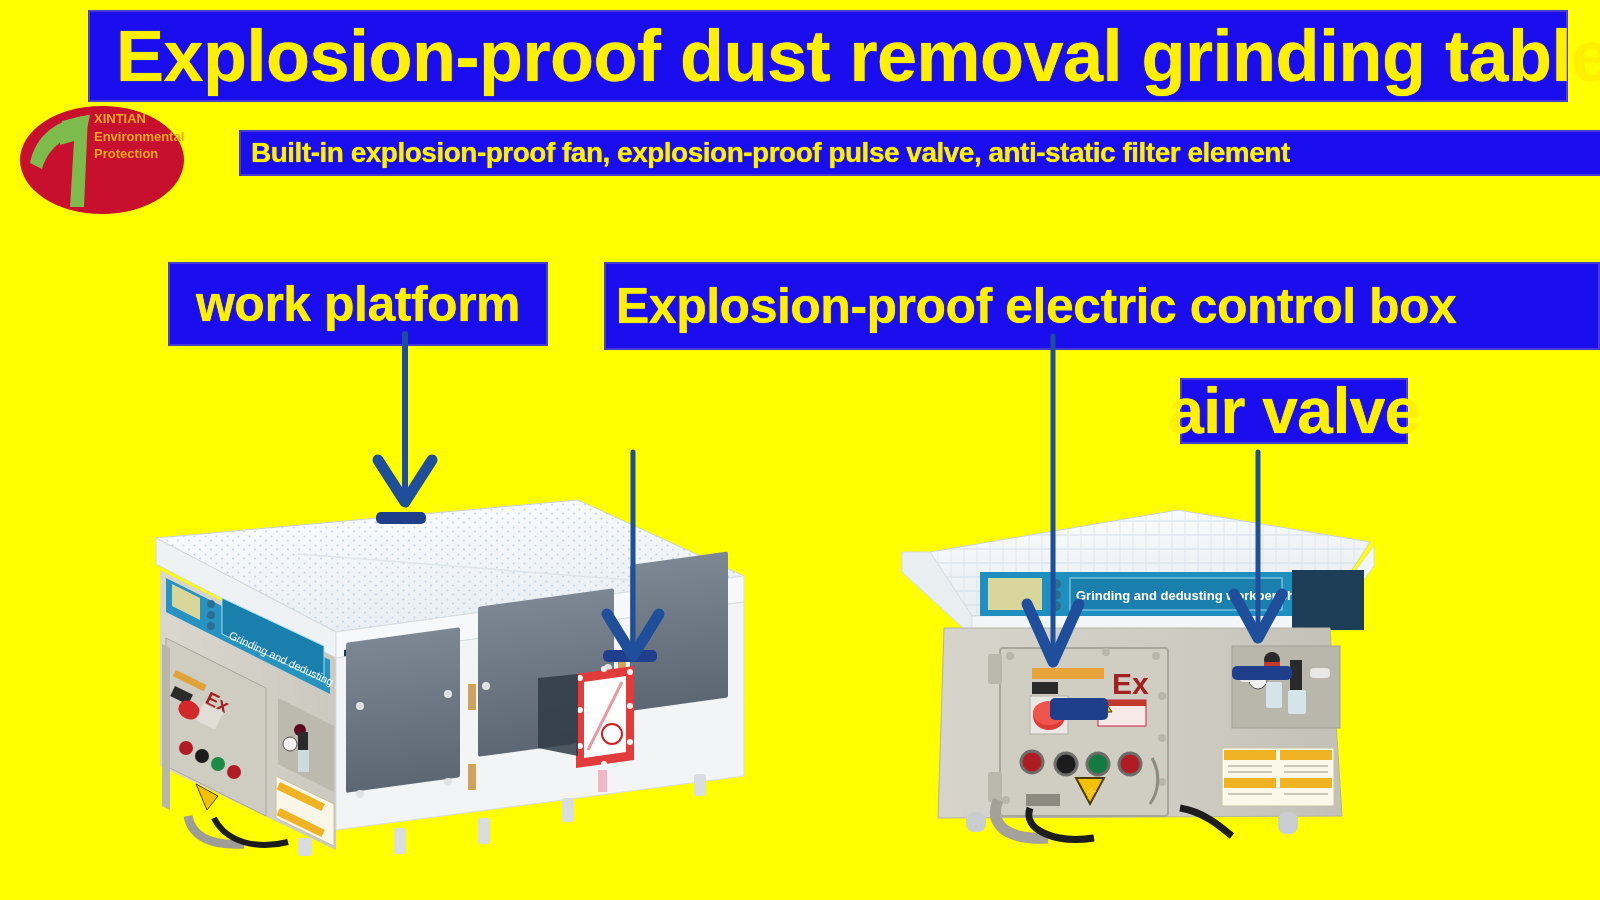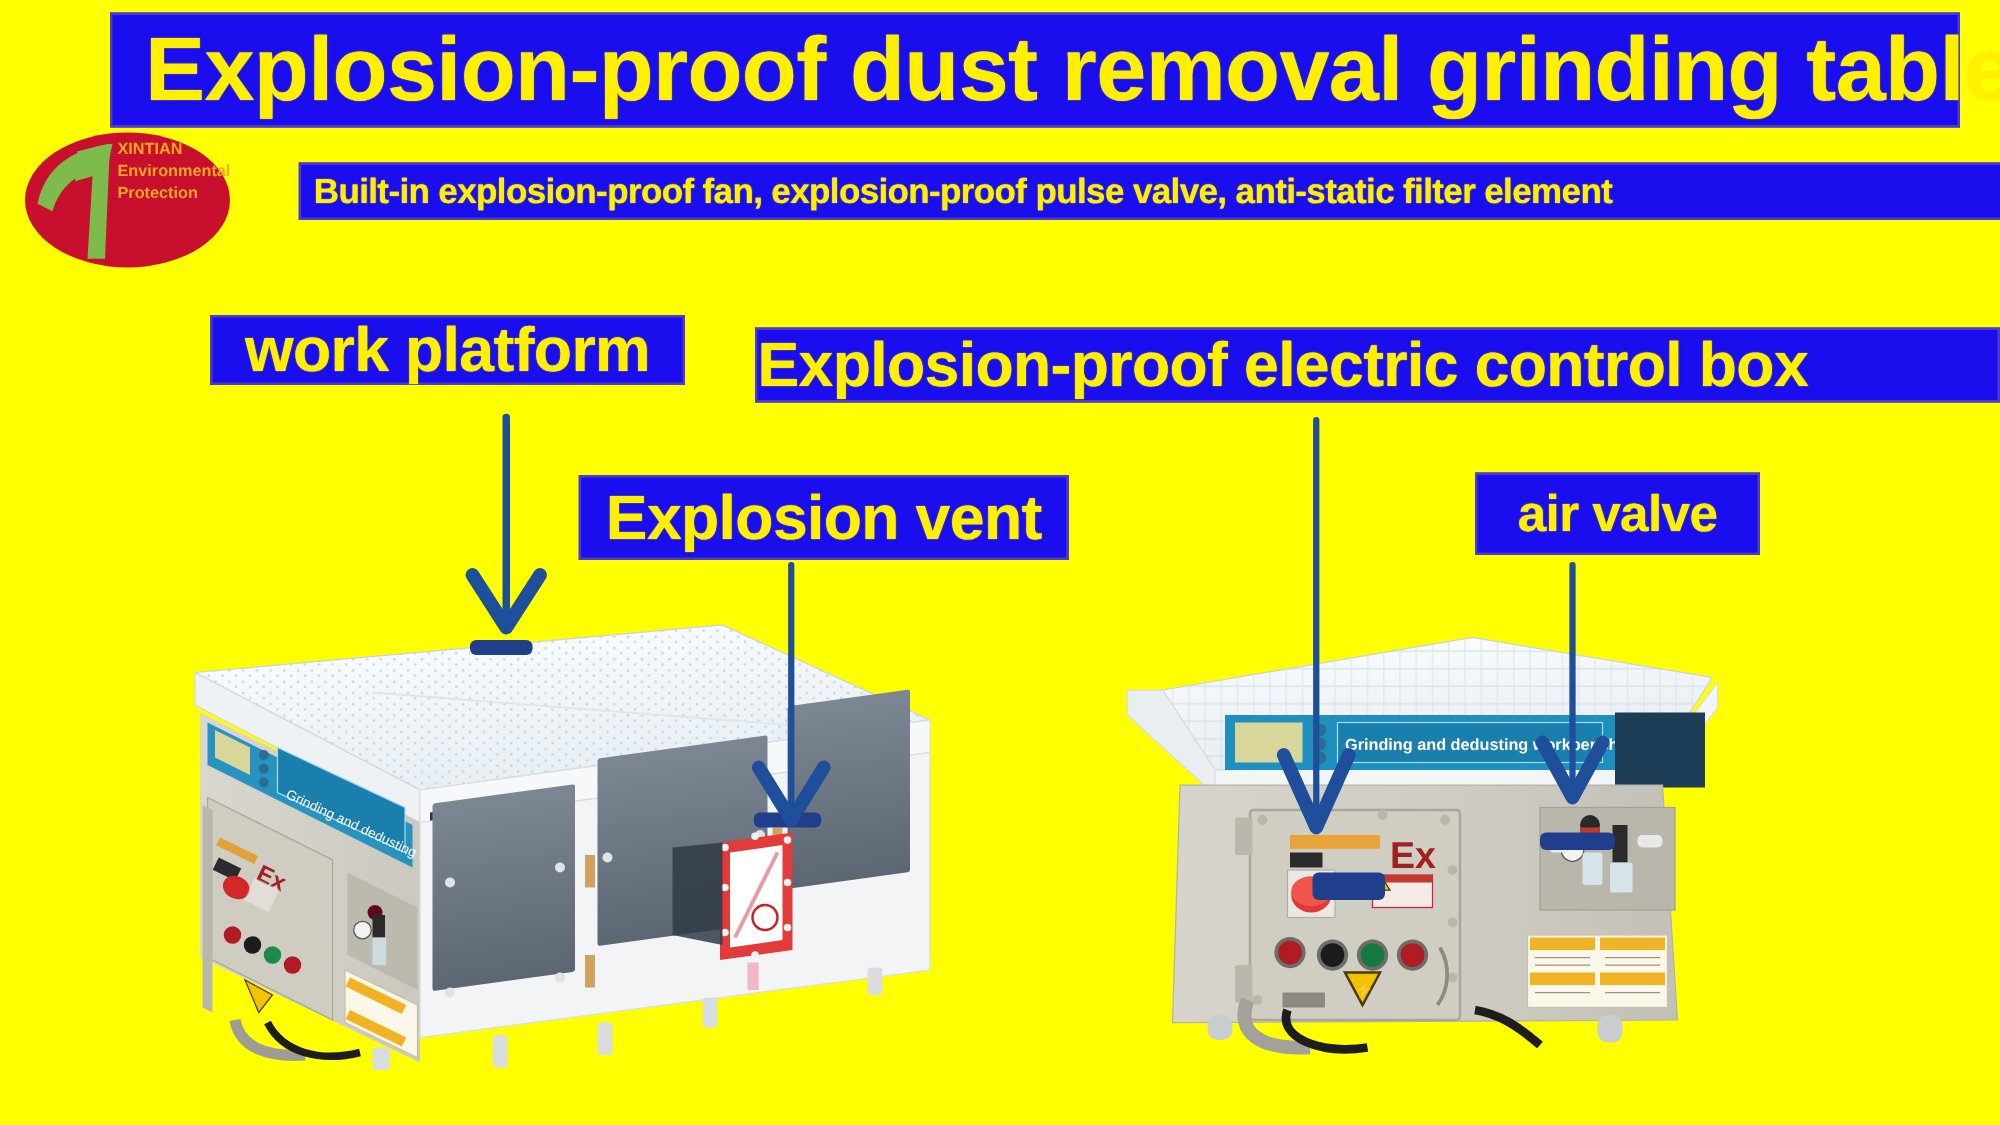--- a/index.html
+++ b/index.html
@@ -23,27 +23,27 @@
     white-space:nowrap;
     letter-spacing:-0.5px;
     line-height:1;
     text-shadow:0 0 1px #FFF000;
   }
   #title-banner{left:88px;top:10px;width:1480px;height:92px;font-size:72px;
       border:2px solid #4c3bd0;justify-content:flex-start;padding-left:26px;}
   #subtitle-banner{left:207px;top:130px;width:1386px;height:46px;font-size:28px;
       border:2px solid #4c3bd0;justify-content:flex-start;padding-left:10px;margin-left:32px;}
 
-  #cal-work{left:168px;top:252px;width:380px;height:56px;font-size:50px;
+  #cal-work{left:168px;top:262px;width:380px;height:84px;font-size:50px;
       border:2px solid #4c3bd0;}
-  #cal-ctrl{left:604px;top:262px;width:996px;height:60px;font-size:50px;
-      border:2px solid #4c3bd0;justify-content:flex-start;}
+  #cal-ctrl{left:604px;top:262px;width:996px;height:88px;font-size:50px;
+      border:2px solid #4c3bd0;justify-content:flex-start;padding-left:10px;}
   #cal-vent{left:463px;top:380px;width:392px;height:68px;font-size:50px;
       border:2px solid #4c3bd0;}
-  #cal-air{left:1180px;top:378px;width:228px;height:66px;font-size:41px;
+  #cal-air{left:1180px;top:378px;width:228px;height:66px;font-size:64px;
       border:2px solid #4c3bd0;}
 
   
   #logo{position:absolute;left:20px;top:106px;width:164px;height:108px;}
   #logo .disc{position:absolute;inset:0;background:#C8102E;border-radius:50%;}
   #logo .mark{position:absolute;left:6px;top:5px;width:80px;height:98px;}
   #logo .txt{position:absolute;left:74px;top:4px;width:92px;color:#F5A623;
      font-weight:bold;line-height:1.35;font-size:13px;}
 
   
@@ -75,21 +75,20 @@
       <div>XINTIAN</div>
       <div>Environmental</div>
       <div>Protection</div>
     </div>
   </div>
 
   <div class="banner" id="cal-work">work platform</div>
 
   <div class="banner" id="cal-ctrl">Explosion-proof electric control box</div>
 
-  <div class="banner" id="cal-vent">Explosion vent</div>
 
   <div class="banner" id="cal-air">air valve</div>
 
   <div class="machine" style="left:148px;top:498px;width:600px;height:358px;">
     <svg width="600" height="358" viewBox="0 0 600 358">
       <defs>
         <linearGradient id="topL" x1="0" y1="0" x2="0.4" y2="1">
           <stop offset="0" stop-color="#fdfefe"></stop>
             <stop offset="1" stop-color="#e8eef3"></stop>
         </linearGradient>

